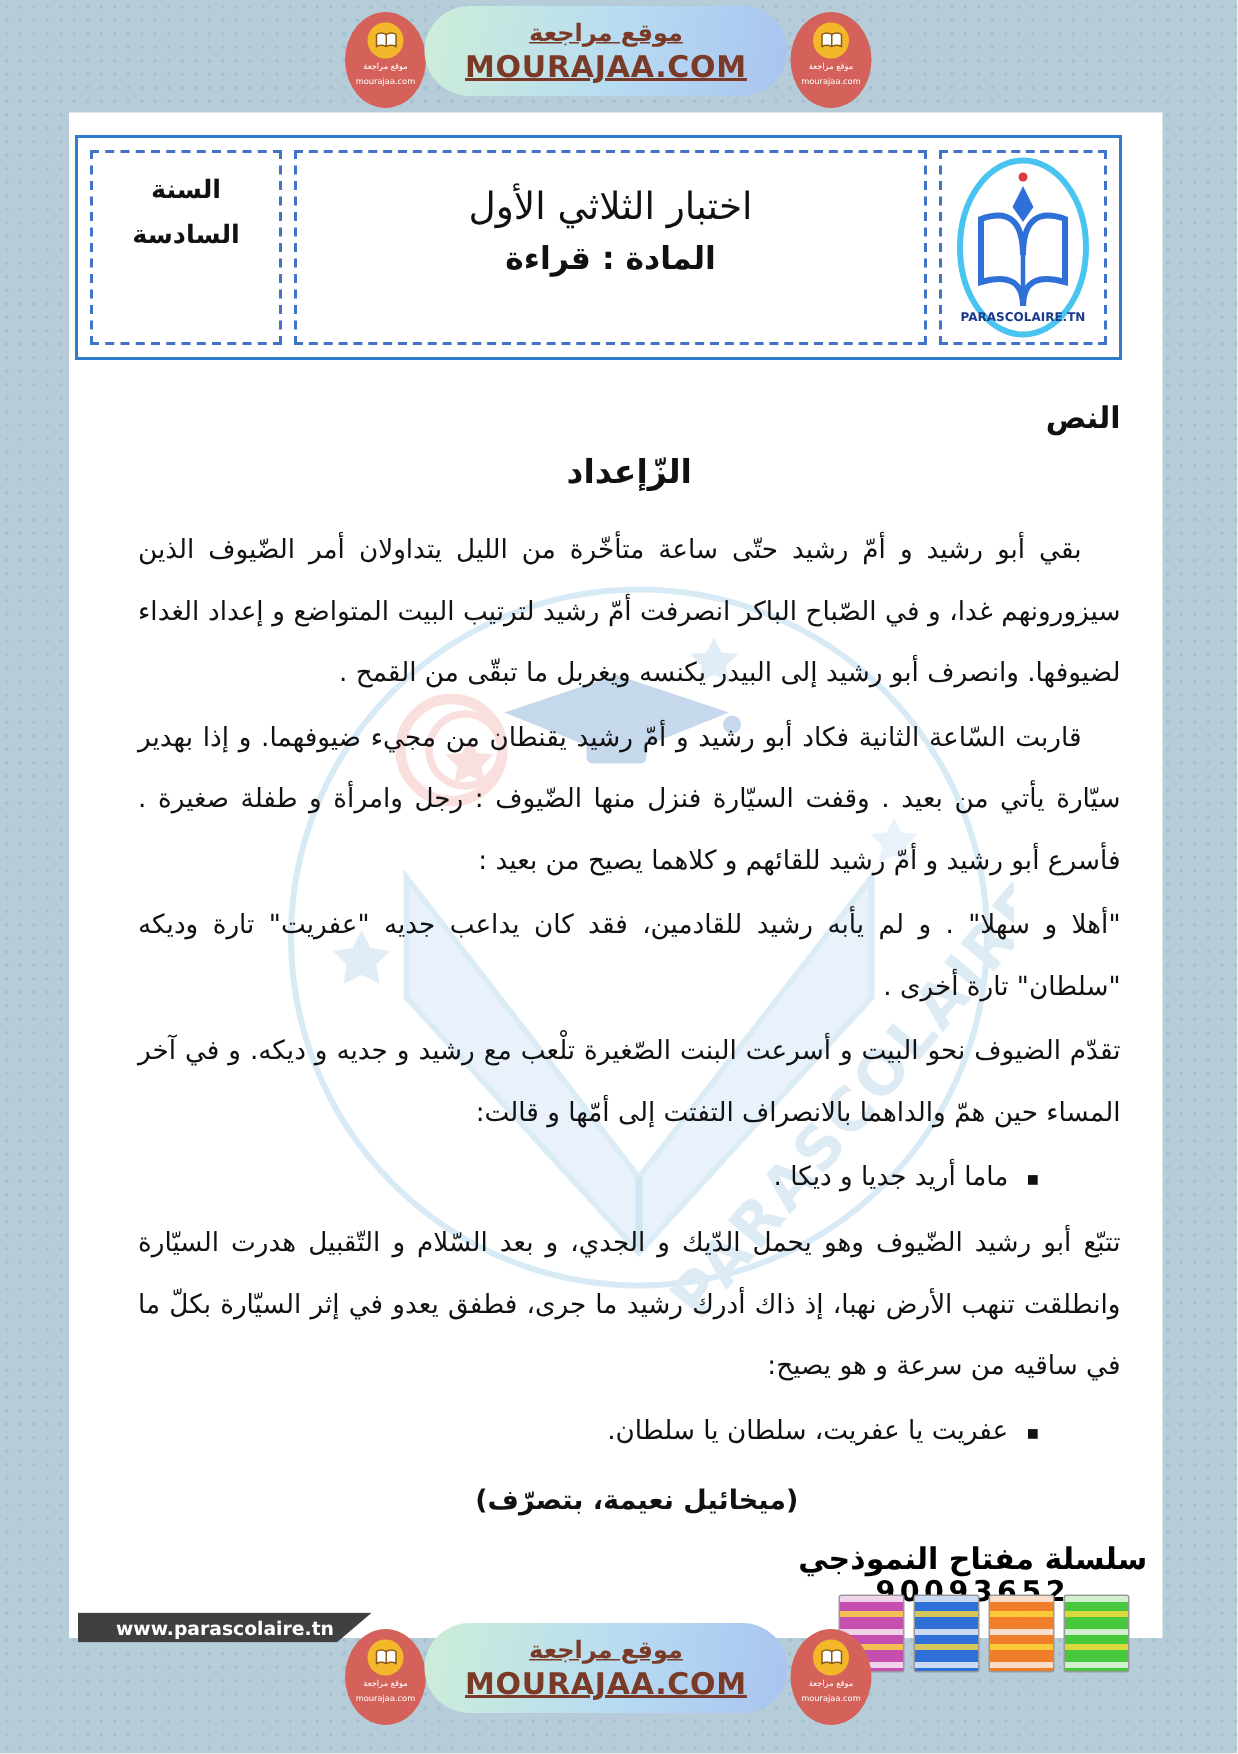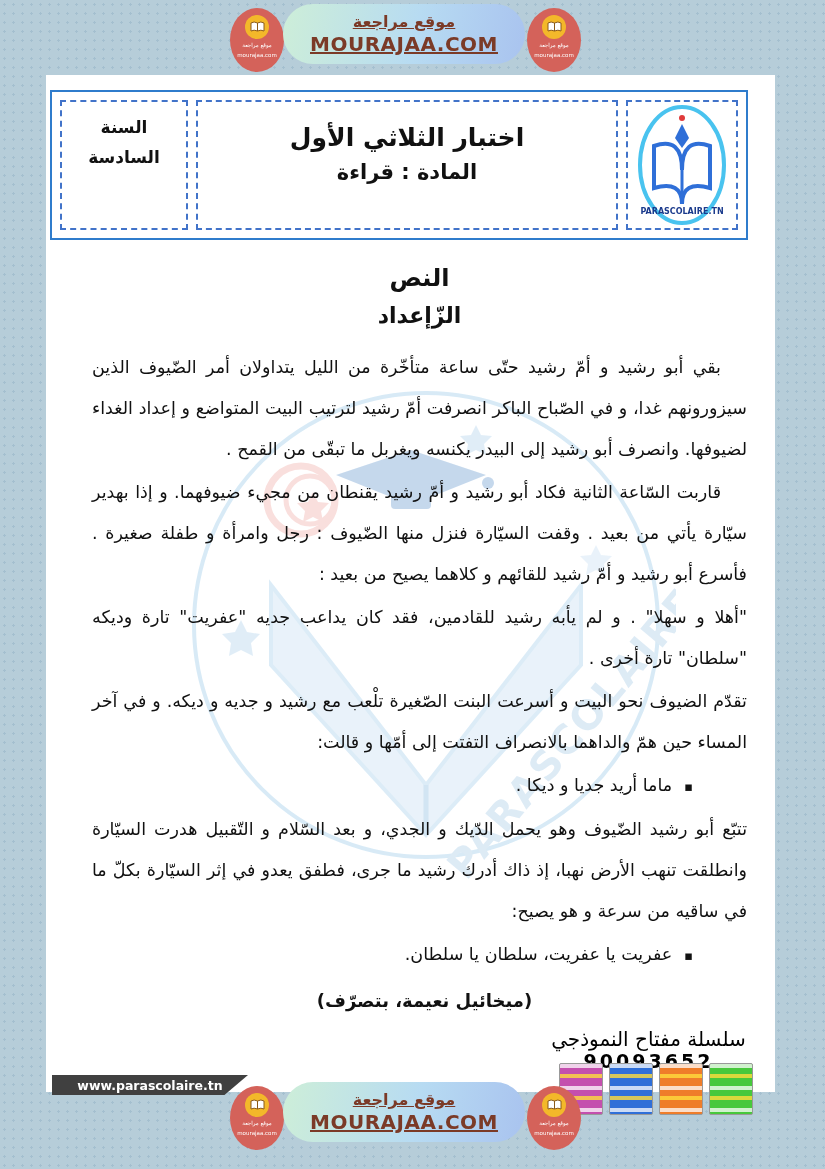--- a/index.html
+++ b/index.html
@@ -44,41 +44,41 @@
   
   .header-frame{
     position:absolute; left:4px; top:15px; width:698px; height:150px;
     border:2px solid #2f7ccc; background:#fff; display:flex; 
     padding:8px; gap:8px; z-index:2;
   }
   .dash{ border:2px dashed #4173c9; background:#fff; }
   .year-box{ width:128px; text-align:center; padding-top:10px;
     font-weight:bold; font-size:17px; line-height:30px; color:#111;}
   .title-box{ flex:1; text-align:center; padding-top:18px; color:#111;}
-  .title-box .t1{ font-size:25px; font-weight:bold; line-height:36px;}
+  .title-box .t1{ font-size:25px; font-weight:normal; line-height:36px;}
   .title-box .t2{ font-size:21px; font-weight:bold; line-height:32px;}
   .logo-box{ width:112px; display:flex; align-items:center; justify-content:center;}
   
   .doc{
     position:absolute; right:28px; left:46px; top:188px; z-index:2;
     direction:rtl; text-align:justify; color:#111;
     font-size:17.5px; line-height:41px;
   }
-  .section-label{ font-weight:bold; font-size:24px; line-height:30px; text-align:center;}
+  .section-label{ font-weight:bold; font-size:20px; line-height:30px; text-align:right;}
   .doc-title{ font-weight:bold; font-size:22px; line-height:34px; text-align:center; margin-top:6px;}
   .para{ margin-top:2px; }
   .para.indent{ text-indent:26px; }
   .para.first{ margin-top:14px; }
   .bullet{ padding-right:54px; margin-top:2px; }
   .bullet::before{ content:"▪"; margin-left:12px; font-size:13px; }
   .signature{ font-weight:bold; text-align:center; padding-left:10px; margin-top:4px; font-size:18px;}
   
   .series{ position:absolute; left:480px; top:952px; width:245px; text-align:center;
     z-index:2; color:#000; direction:rtl;}
-  .series .name{ font-weight:normal; font-size:20px; line-height:24px;}
+  .series .name{ font-weight:bold; font-size:20px; line-height:24px;}
   .series .phone{ font-weight:bold; font-size:19px; letter-spacing:3px; line-height:20px;}
   .books{ position:absolute; left:513px; top:988px; display:flex; gap:6px; z-index:3;}
   .cover{ width:44px; height:52px; border:1px solid #999; border-radius:2px;
     background-image:repeating-linear-gradient(180deg, rgba(255,255,255,.75) 0 4px,
       transparent 4px 10px, rgba(255,220,60,.8) 10px 14px, transparent 14px 22px);}
   .cover.c1{ background-color:#c44fae; } .cover.c2{ background-color:#2f6fd8; }
   .cover.c3{ background-color:#ef7d2a; } .cover.c4{ background-color:#47c83c; }
   .webbar{
     position:absolute; left:6px; top:1000px; width:196px; height:20px; z-index:2;
     background:#404040; color:#fff; font-size:12.5px; font-weight:bold;

